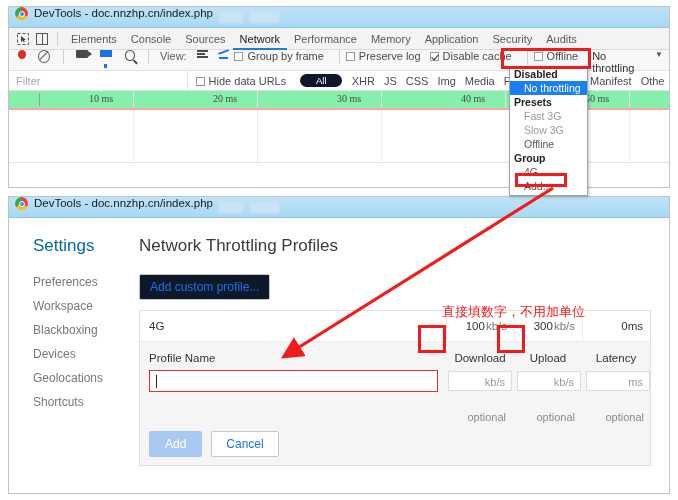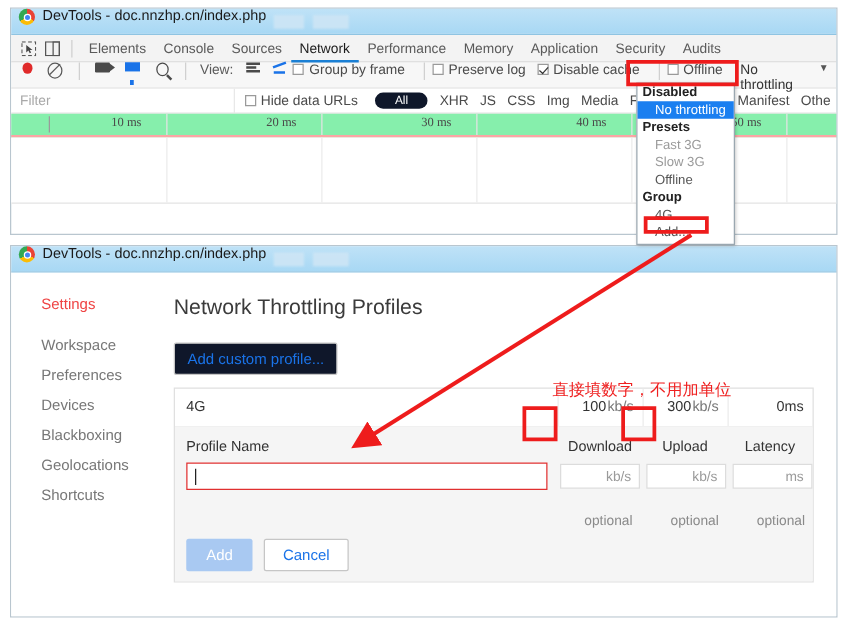--- a/index.html
+++ b/index.html
@@ -90,21 +90,21 @@
             border:1px solid #9aa7b0;box-shadow:1px 1px 3px rgba(0,0,0,.25);z-index:30;}
   .dd-group{font-weight:bold;color:#222;padding:1px 4px;font-size:10.5px;}
   .dd-item{padding:1px 4px 1px 14px;color:#555;font-size:10.5px;}
   .dd-item.sel{background:#1a7ff0;color:#fff;}
   .dd-item.dim{color:#9a9a9a;}
 
   
   #win2{left:8px;top:196px;width:662px;height:298px;}
   .dt2{display:flex;height:275px;background:#fff;}
   .side{width:120px;padding:18px 0 0 22px;box-sizing:border-box;position:relative;}
-  .side h1{font-size:12px;font-weight:normal;color:#ef4444;margin:0 0 14px 2px;}
+  .side h1{font-size:17px;font-weight:normal;color:#0369a1;margin:0 0 14px 2px;}
   .side-item{font-size:12px;color:#777;padding:5px 2px;position:relative;}
   .side-item.active{color:#222;}
   .side-item.active::before{content:"";position:absolute;left:-22px;top:2px;width:4px;height:19px;background:#666;}
   .main{flex:1;padding:18px 18px 0 10px;box-sizing:border-box;}
   .main h2{font-size:17px;font-weight:normal;color:#3b3b3b;margin:0 0 18px 0;}
   .btn-outline{display:inline-block;border:1px solid #c6c6c6;border-radius:2px;background:#0f172a;
      color:#1a73e8;font-size:12px;padding:5px 10px;}
   .tbl{margin-top:10px;border:1px solid #e0e0e0;background:#fff;}
   .trow{display:flex;align-items:center;border-bottom:1px solid #ececec;}
   .trow.head{height:30px;}
@@ -254,24 +254,24 @@
 <div class="win" id="win2">
   <div class="titlebar">
     <div class="chrome-logo"></div>
     <div class="wintitle">DevTools - doc.nnzhp.cn/index.php</div>
     <div class="title-ghost"></div>
   </div>
 
   <div class="dt2">
     <div class="side">
       <h1>Settings</h1>
+      <div class="side-item">Preferences</div>
       <div class="side-item">Workspace</div>
-      <div class="side-item">Preferences</div>
+      <div class="side-item">Blackboxing</div>
       <div class="side-item">Devices</div>
-      <div class="side-item">Blackboxing</div>
       <div class="side-item">Geolocations</div>
       <div class="side-item">Shortcuts</div>
     </div>
 
     <div class="main">
       <h2>Network Throttling Profiles</h2>
       <span class="btn-outline">Add custom profile...</span>
 
       <div class="tbl">
         <div class="trow head">

